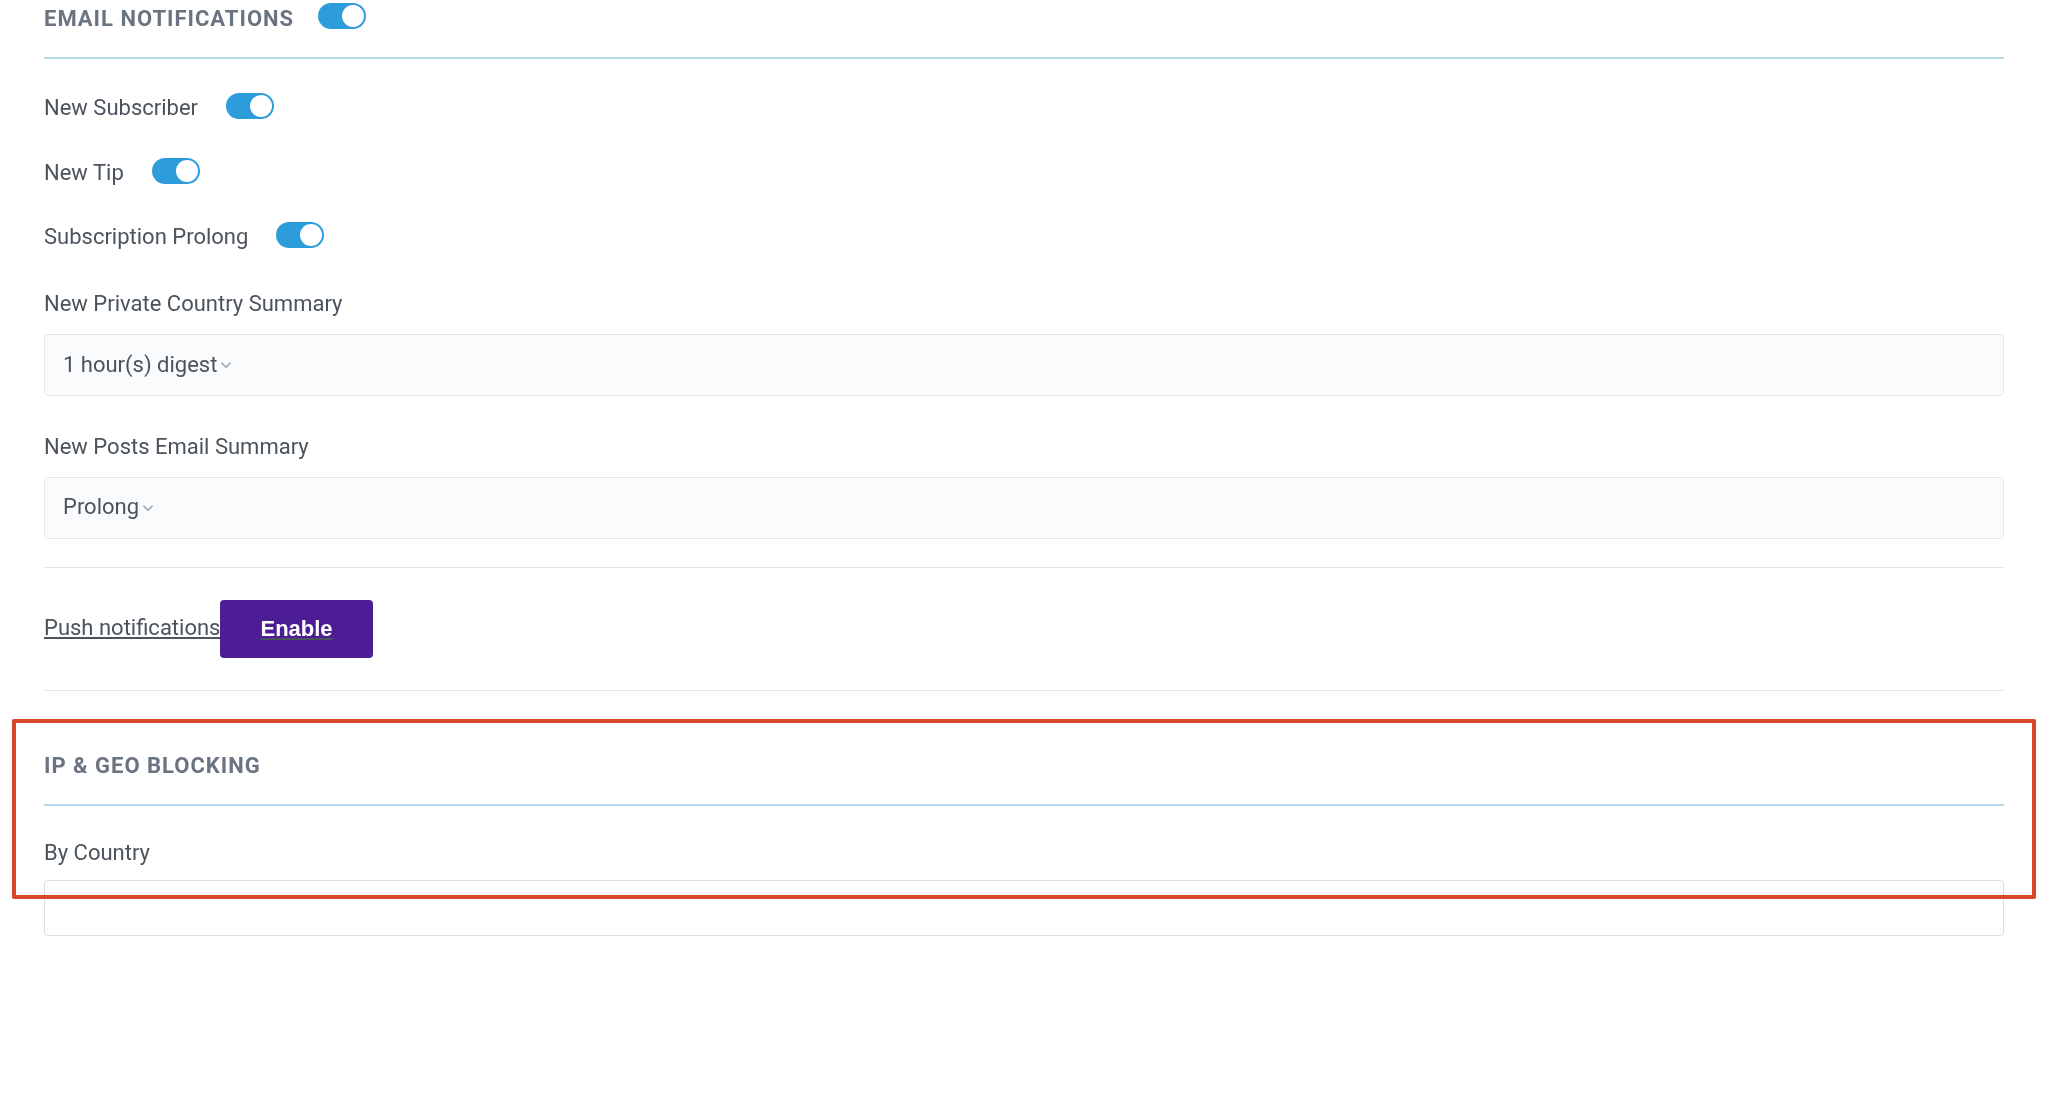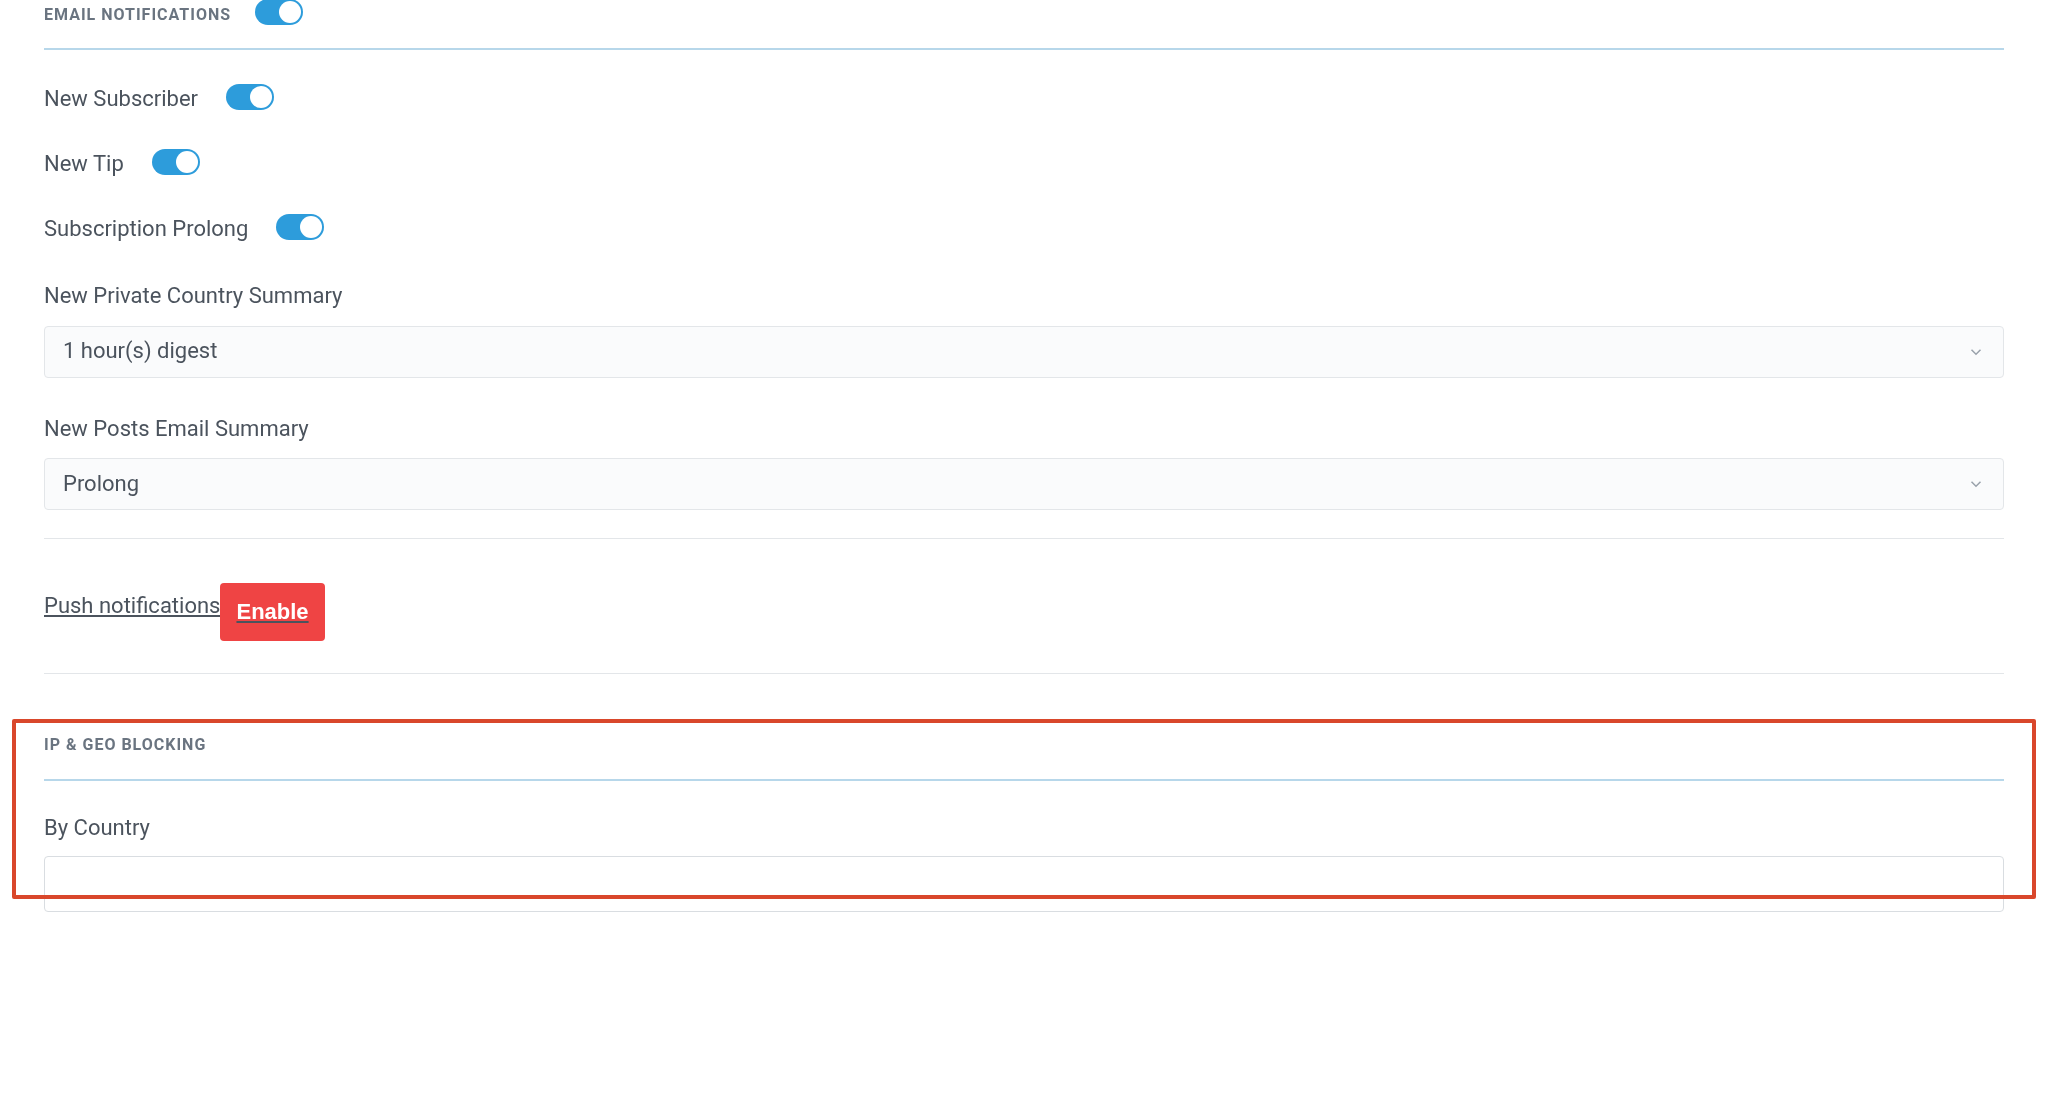--- a/index.html
+++ b/index.html
@@ -19,21 +19,21 @@
     position: relative;
   }
   .section-header {
     display: flex;
     align-items: center;
     gap: 24px;
     font-weight: 700;
     letter-spacing: 1px;
     color: #6a7480;
     text-transform: uppercase;
-    font-size: 16px;
+    font-size: 22px;
   }
   .section-header--plain {
     margin-top: 60px;
   }
   hr.section-rule {
     border: none;
     border-top: 2px solid #b7d7ea;
     margin-top: 22px;
     margin-bottom: 0;
   }
@@ -71,24 +71,24 @@
   .field-label {
     margin-top: 36px;
     font-size: 22px;
     color: #4b535d;
   }
   .select-box {
     margin-top: 14px;
     background: #fafbfc;
     border: 1px solid #e3e6e9;
     border-radius: 4px;
-    height: 52px;
+    height: 62px;
     display: flex;
     align-items: center;
-    justify-content: space-between;
+    justify-content: flex-start;
     padding: 0 18px;
     font-size: 22px;
     color: #4b535d;
     cursor: pointer;
   }
   .chevron {
     width: 18px;
     height: 18px;
     flex: 0 0 auto;
     position: relative;
@@ -107,29 +107,28 @@
   .push-row {
     display: flex;
     align-items: center;
     justify-content: flex-start;
     margin-top: 32px;
     font-size: 22px;
     color: #4b535d;
     text-decoration: underline;
   }
   .btn-primary {
-    background: #ef4444;
+    background: #4c1d95;
     color: #fff;
     border: none;
     border-radius: 4px;
-    padding: 16px 16px;
+    padding: 16px 40px;
     font-size: 22px;
     font-weight: 600;
     cursor: pointer;
-    margin-top: 12px;
   }
   .two-col {
     display: flex;
     gap: 46px;
     margin-top: 32px;
   }
   .two-col > div {
     flex: 1;
   }
   .input-box {

